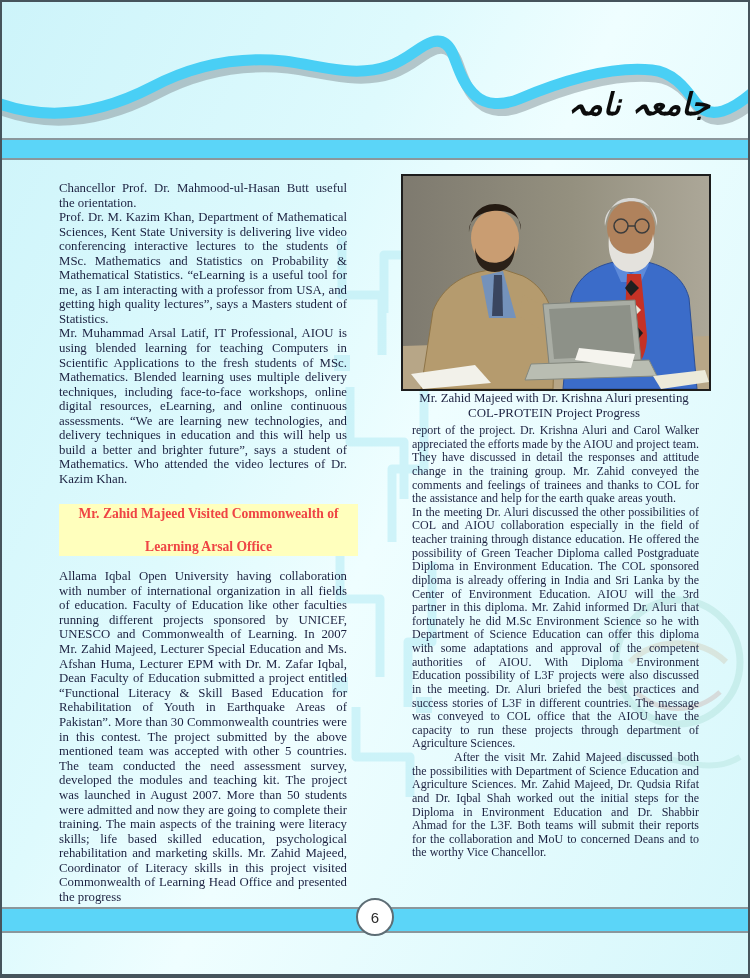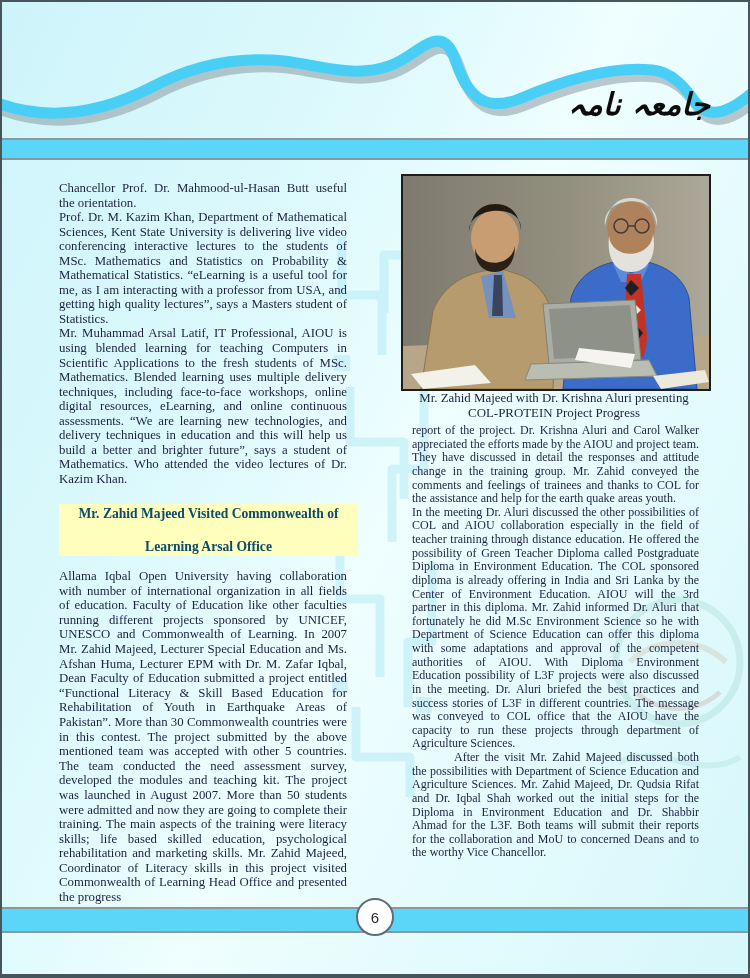--- a/index.html
+++ b/index.html
@@ -93,21 +93,21 @@
     <path d="M36,150 C 60,172 96,172 120,150" fill="none" stroke="#c9a09a" stroke-width="5"></path>
     <path d="M20,220 C 60,200 100,240 140,215" fill="none" stroke="#a8ddd3" stroke-width="6"></path>
   </svg>
 
   <div class="textcol col-left-top">
     <p>Chancellor Prof. Dr. Mahmood-ul-Hasan Butt useful the orientation.</p>
     <p>Prof. Dr. M. Kazim Khan, Department of Mathematical Sciences, Kent State University is delivering live video conferencing interactive lectures to the students of MSc. Mathematics and Statistics on Probability &amp; Mathematical Statistics.  “eLearning is a useful tool for me, as I am interacting with a professor from USA, and getting high quality lectures”, says a Masters student of Statistics.</p>
     <p>Mr. Muhammad Arsal Latif, IT Professional, AIOU is using blended learning for teaching Computers in Scientific Applications to the fresh students of MSc. Mathematics.  Blended learning uses multiple delivery techniques, including face-to-face workshops, online digital resources, eLearning, and online continuous assessments.  “We are learning new technologies, and delivery techniques in education and this will help us build a better and brighter future”, says a student of Mathematics.  Who attended the video lectures of Dr. Kazim Khan.</p>
   </div>
 
-  <div class="highlight-box" style="background:#ffffbd;color:#0c4a6e;gap:16px;">
+  <div class="highlight-box" style="background:#ffffbd;color:#ef4444;gap:16px;">
     <div>Mr. Zahid Majeed Visited Commonwealth of</div>
     <div>Learning Arsal Office</div>
   </div>
 
   <div class="textcol col-left-bottom">
     <p>Allama Iqbal Open University having collaboration with number of international organization in all fields of education. Faculty of Education like other faculties running different projects sponsored by UNICEF, UNESCO and Commonwealth of Learning. In 2007 Mr. Zahid Majeed, Lecturer Special Education and Ms. Afshan Huma, Lecturer EPM with Dr. M. Zafar Iqbal, Dean Faculty of Education submitted a project entitled “Functional Literacy &amp; Skill Based Education for Rehabilitation of Youth in Earthquake Areas of Pakistan”. More than 30 Commonwealth countries were in this contest. The project submitted by the above mentioned team was accepted with other 5 countries. The team conducted the need assessment survey, developed the modules and teaching kit. The project was launched in August 2007. More than 50 students were admitted and now they are going to complete their training. The main aspects of the training were literacy skills; life based skilled education, psychological rehabilitation and marketing skills. Mr. Zahid Majeed, Coordinator of Literacy skills in this project visited Commonwealth of Learning Head Office and presented the progress</p>
   </div>
 
   <div class="photo-frame">
     <svg width="306" height="213" viewBox="0 0 306 213">

